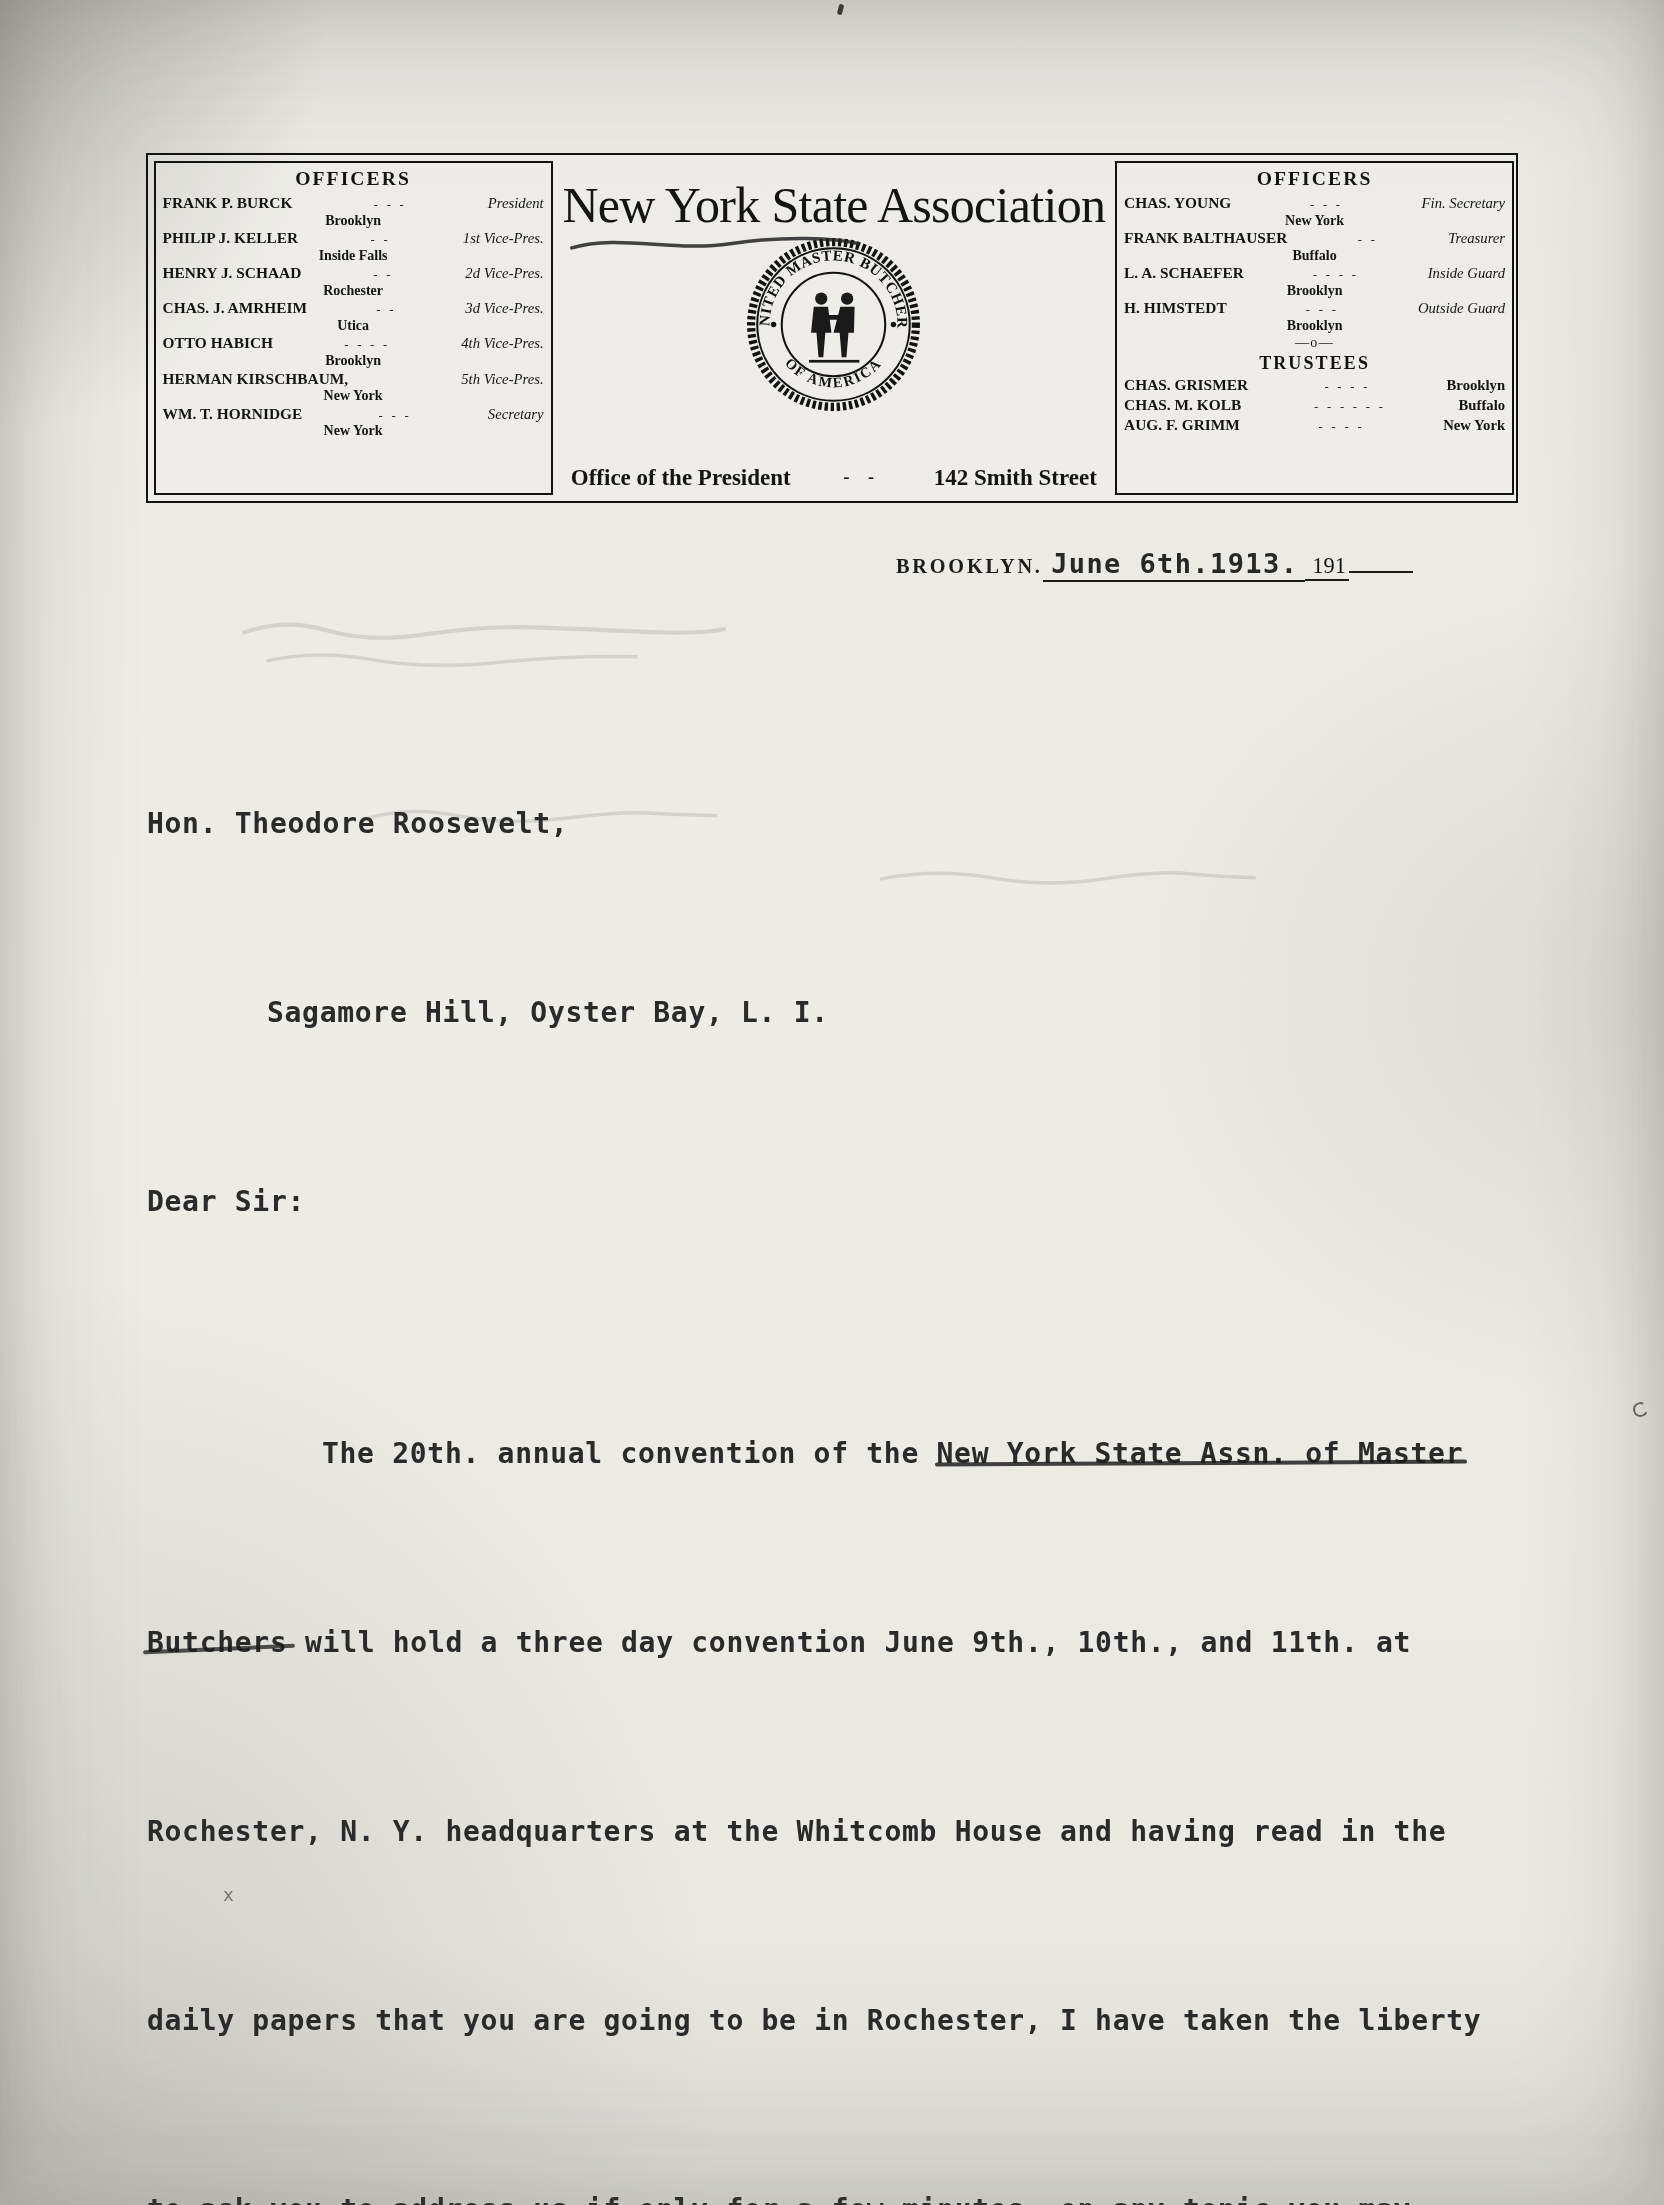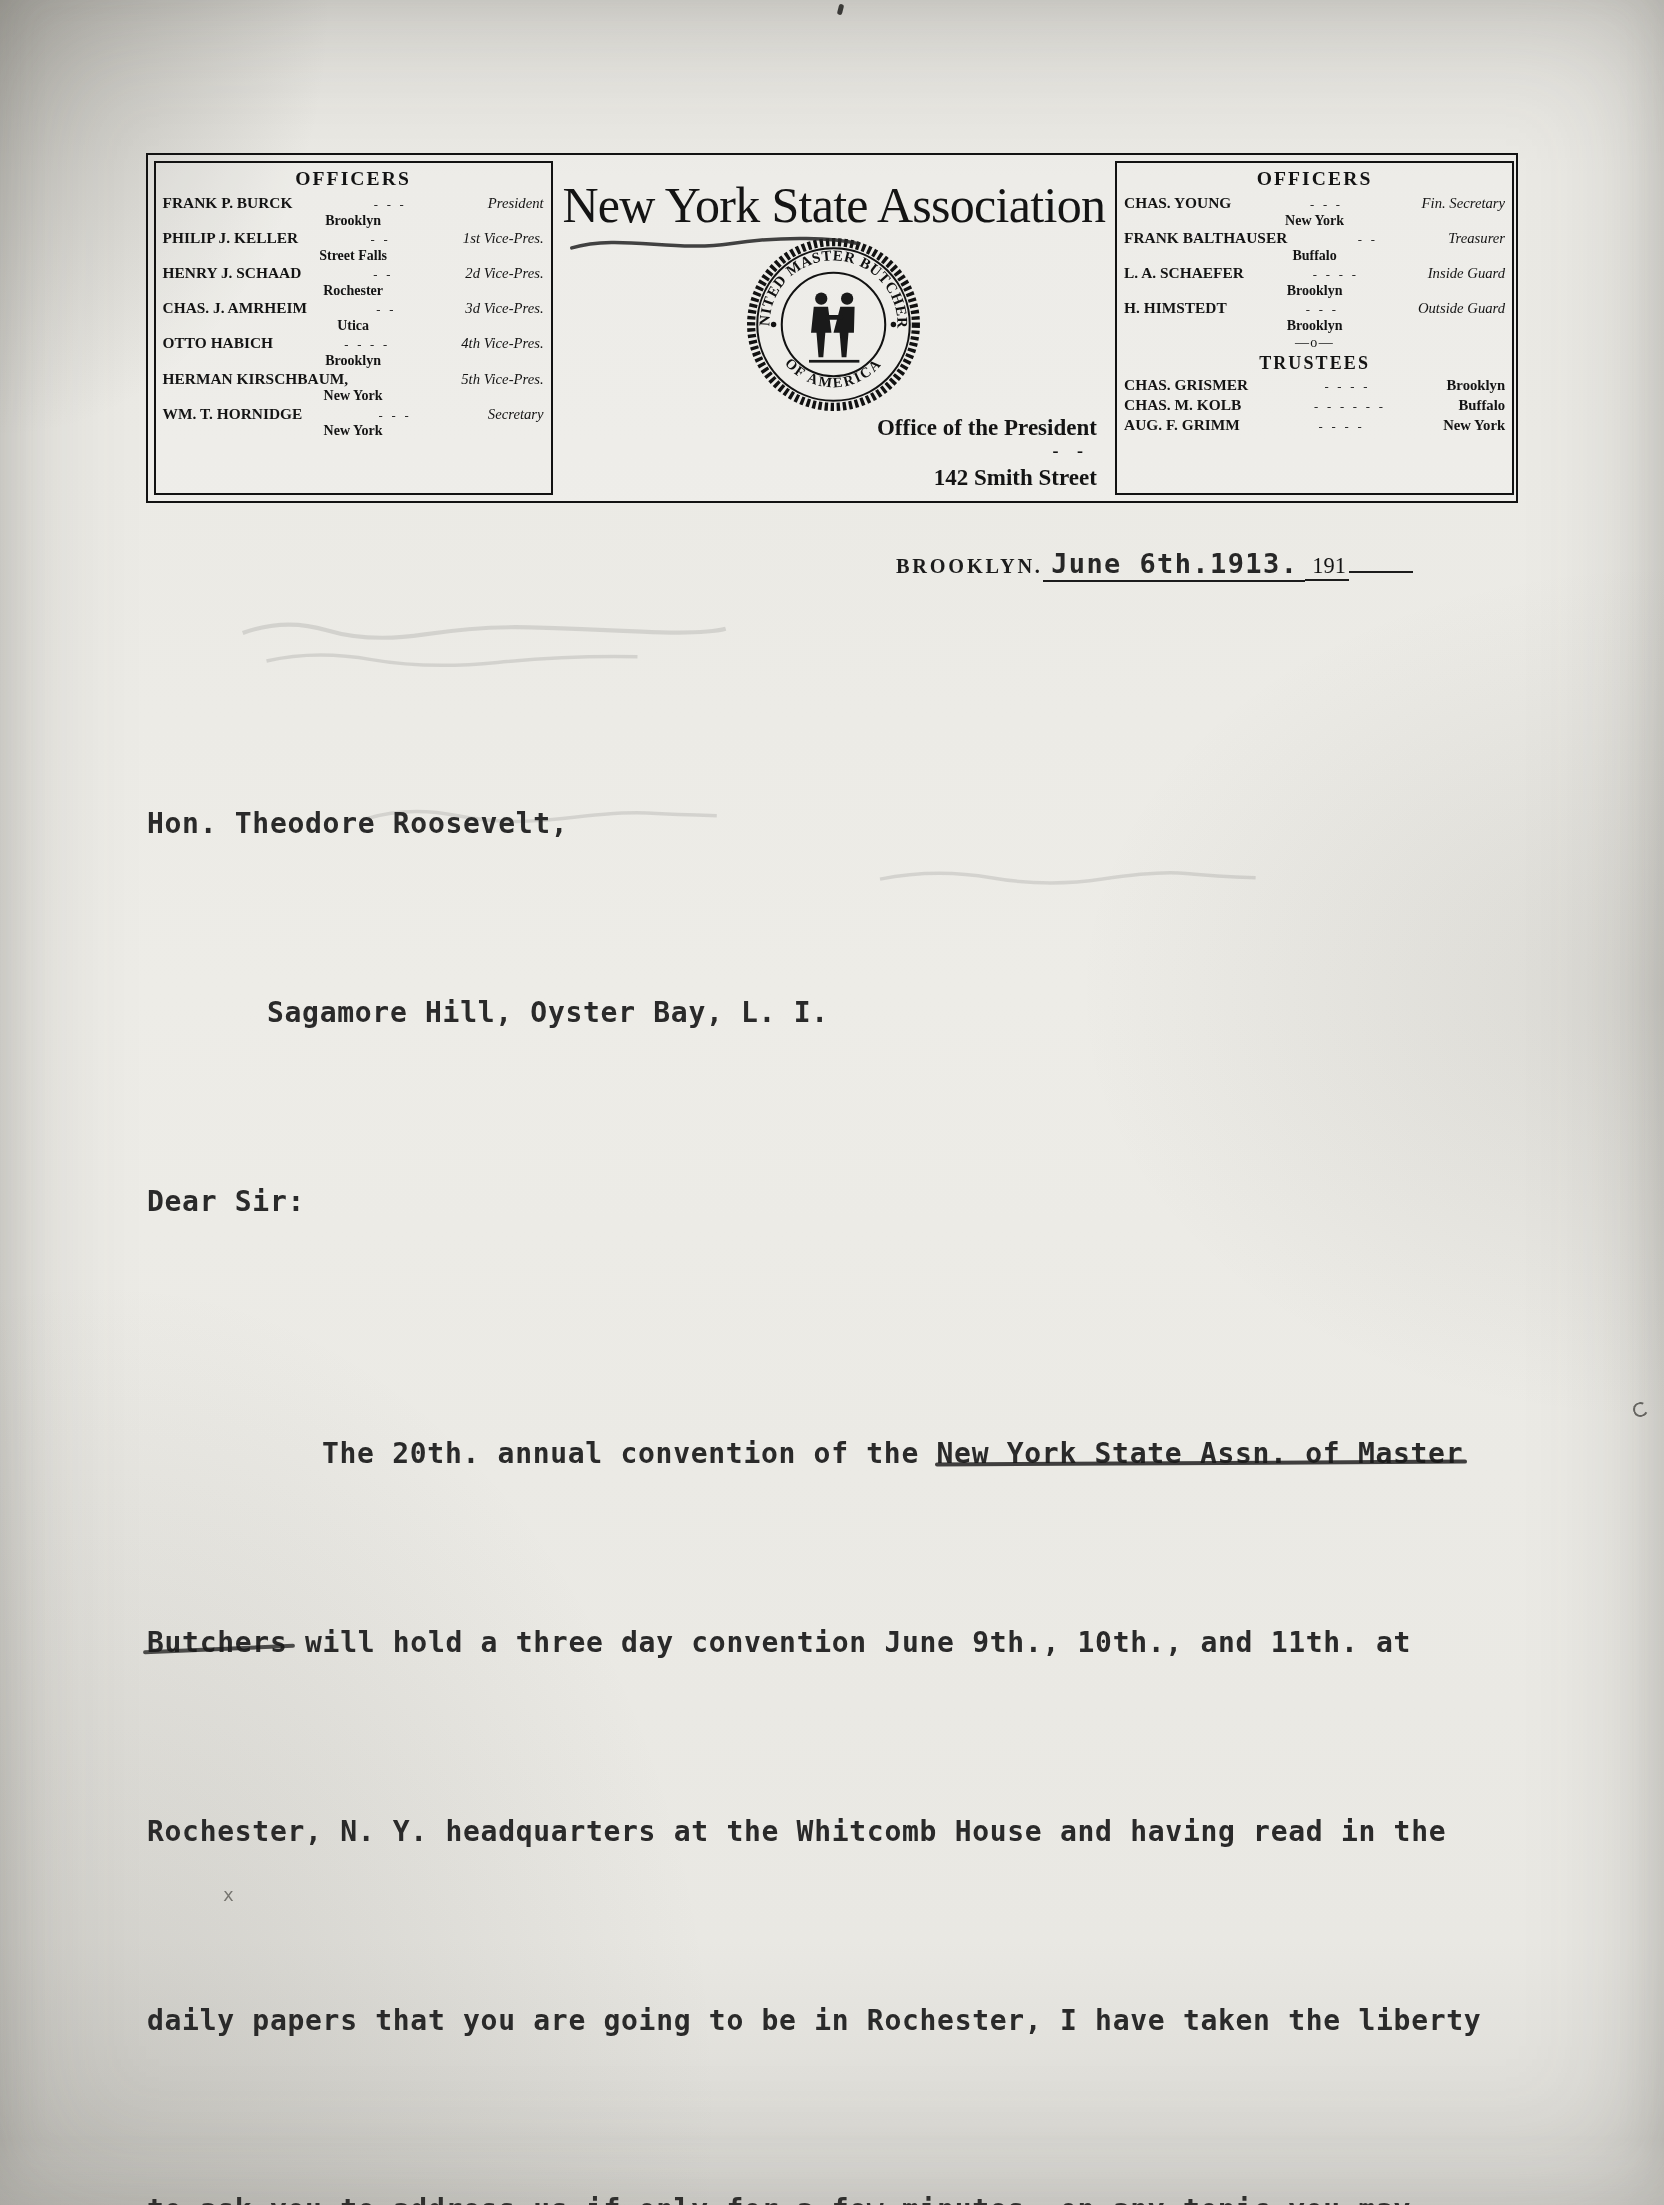--- a/index.html
+++ b/index.html
@@ -49,21 +49,21 @@
   .lh-center{flex:1;display:flex;flex-direction:column;position:relative;box-sizing:border-box;}
   .assoc-title{
     margin:24px 4.2px 0 4.2px;text-align:center;
     font-size:50px;font-weight:normal;letter-spacing:-0.7px;line-height:1.05;
     white-space:nowrap;
   }
   .title-flourish{position:absolute;left:11.2px;top:76px;opacity:.85;}
   .seal-wrap{margin:4.2px auto 0 auto;}
   .office-line{
     margin-top:auto;display:flex;justify-content:space-between;align-items:flex-end;
-    padding:0 12.6px 9.8px 12.6px;font-weight:bold;font-size:23px;white-space:nowrap;flex-direction:column;
+    padding:0 12.6px 9.8px 12.6px;font-weight:bold;font-size:23px;white-space:nowrap;
   }
   .office-sep{font-size:18px;letter-spacing:7px;padding:0 7px 2.8px 7px;}
 
   
   .dateline{
     position:absolute;left:896px;top:548px;display:flex;align-items:baseline;white-space:nowrap;
   }
   .date-city{font-size:20.3px;font-weight:600;letter-spacing:2.8px;color:#1c1c1c;}
   .date-rule{border-bottom:2.1px solid #1c1c1c;padding:0 7px 1.4px 8.4px;}
   .typed{font-family:"DejaVu Sans Mono",monospace;font-weight:700;font-size:27px;letter-spacing:1.4px;color:#272727;}
@@ -116,21 +116,21 @@
           <span class="officer-role">President</span>
         </div>
         <div class="officer-loc">Brooklyn</div>
       </div>
       <div>
         <div class="officer-row1">
           <span class="officer-name">PHILIP J. KELLER</span>
           <span class="officer-dots">- -</span>
           <span class="officer-role">1st Vice-Pres.</span>
         </div>
-        <div class="officer-loc">Street Falls</div>
+        <div class="officer-loc">Inside Falls</div>
       </div>
       <div>
         <div class="officer-row1">
           <span class="officer-name">HENRY J. SCHAAD</span>
           <span class="officer-dots">- -</span>
           <span class="officer-role">2d Vice-Pres.</span>
         </div>
         <div class="officer-loc">Rochester</div>
       </div>
       <div>

